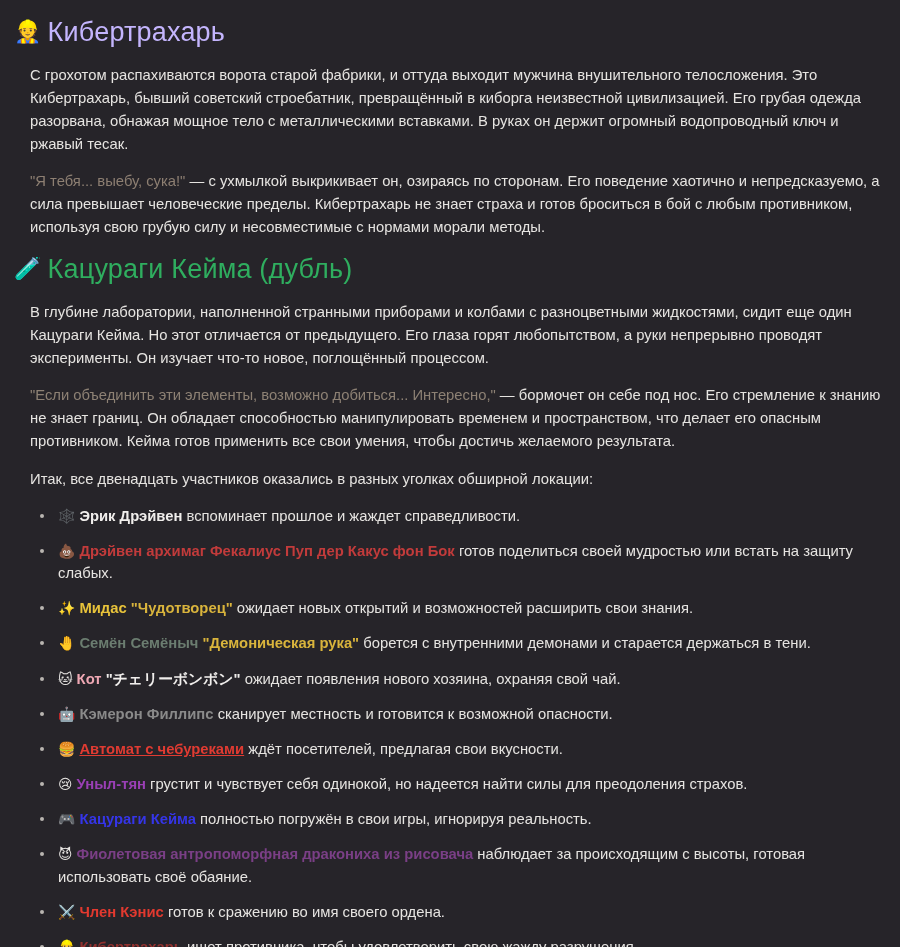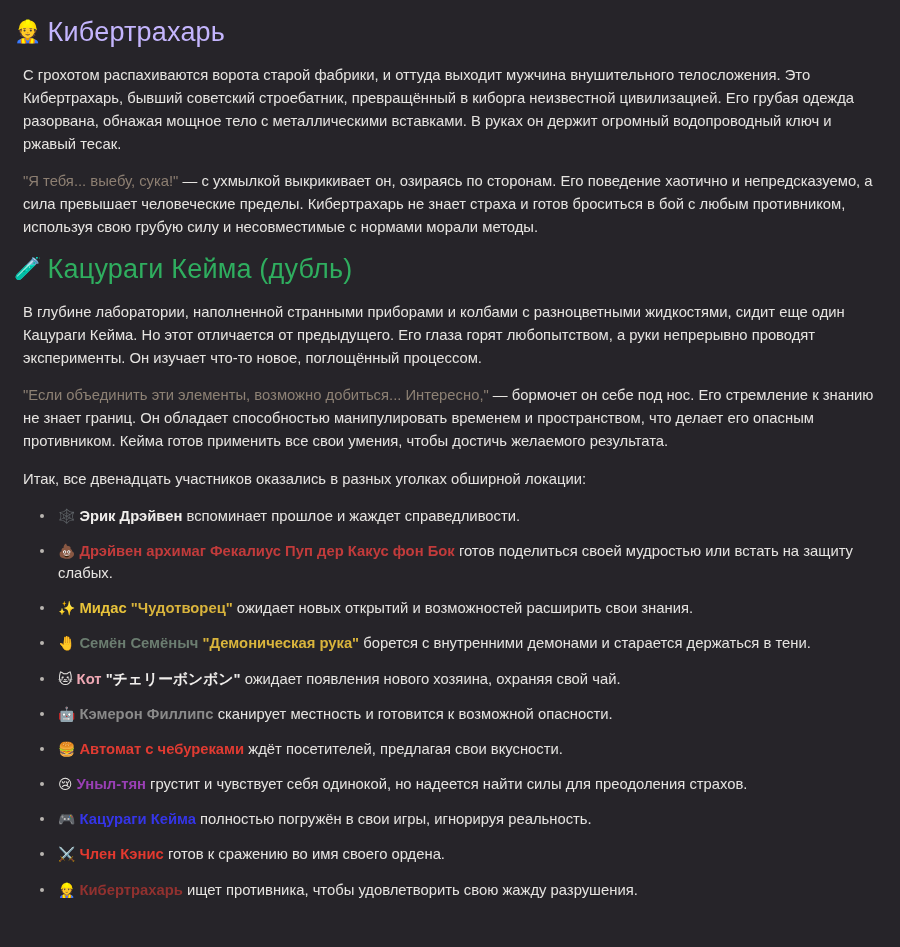--- a/index.html
+++ b/index.html
@@ -32,21 +32,21 @@
   }
   h2.section-title .emoji {
     font-size: 22px;
     vertical-align: 2px;
     margin-right: 6px;
   }
   .title-red { color: #c4b5fd; }
   .title-green { color: #2fae5f; }
 
   p.para {
-    margin: 0 0 14px 9px;
+    margin: 0 0 14px 16px;
     line-height: 1.56;
     font-size: 14.8px;
     color: #e6e4e1;
   }
 
   .quote-dim { color: #8d7f72; }
   .quote-dim2 { color: #8d8174; }
 
   ul.roster {
     list-style: none;
@@ -78,21 +78,21 @@
   li .nick { font-weight: bold; }
   li .rest { color: #e6e4e1; }
 
   .c-white   { color: #f0eeec; text-align: right; }
   .c-red     { color: #c23b3b; }
   .c-gold    { color: #e8c33a; }
   .c-gold2   { color: #d9b43c; }
   .c-graygreen { color: #6b7d70; text-align: right; }
   .c-pink    { color: #efa8b4; }
   .c-gray    { color: #8a8a8a; }
-  .c-red2    { color: #e03b32; }
+  .c-red2    { color: #e03b32; text-decoration: underline; }
   .c-purple  { color: #9a3fb5; }
   .c-blue    { color: #3535e8; }
   .c-violet  { color: #7a3f86; }
   .c-red3    { color: #e2392f; }
   .c-darkred { color: #91312f; }
 </style>
 </head>
 <body>
 
 <div class="page">
@@ -123,19 +123,20 @@
     <li><span class="emoji">🐱</span><span class="who c-pink">Кот</span> <span class="nick c-white">"チェリーボンボン"</span><span class="rest"> ожидает появления нового хозяина, охраняя свой чай.</span></li>
 
     <li><span class="emoji">🤖</span><span class="who c-gray">Кэмерон Филлипс</span><span class="rest"> сканирует местность и готовится к возможной опасности.</span></li>
 
     <li><span class="emoji">🍔</span><span class="who c-red2">Автомат с чебуреками</span><span class="rest"> ждёт посетителей, предлагая свои вкусности.</span></li>
 
     <li><span class="emoji">😢</span><span class="who c-purple">Уныл-тян</span><span class="rest"> грустит и чувствует себя одинокой, но надеется найти силы для преодоления страхов.</span></li>
 
     <li><span class="emoji">🎮</span><span class="who c-blue">Кацураги Кейма</span><span class="rest"> полностью погружён в свои игры, игнорируя реальность.</span></li>
 
+    <li><span class="emoji">😈</span><span class="who c-violet">Фиолетовая антропоморфная дракониха из рисовача</span><span class="rest"> наблюдает за происходящим с высоты, готовая использовать своё обаяние.</span></li>
 
     <li><span class="emoji">⚔️</span><span class="who c-red3">Член Кэнис</span><span class="rest"> готов к сражению во имя своего ордена.</span></li>
 
     <li><span class="emoji">👷</span><span class="who c-darkred">Кибертрахарь</span><span class="rest"> ищет противника, чтобы удовлетворить свою жажду разрушения.</span></li>
   </ul>
 
 </div>
 
 </body></html>

